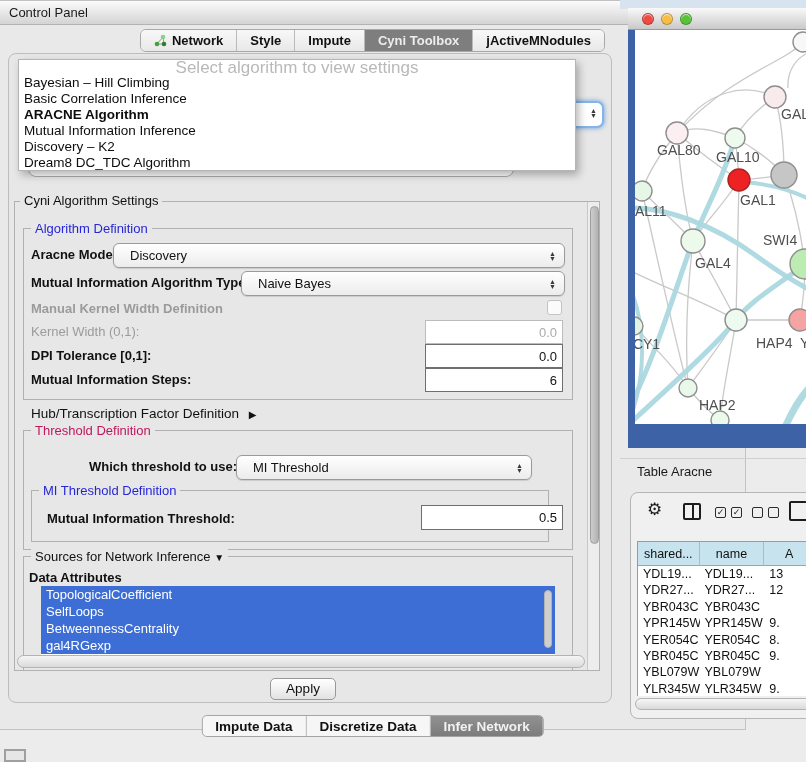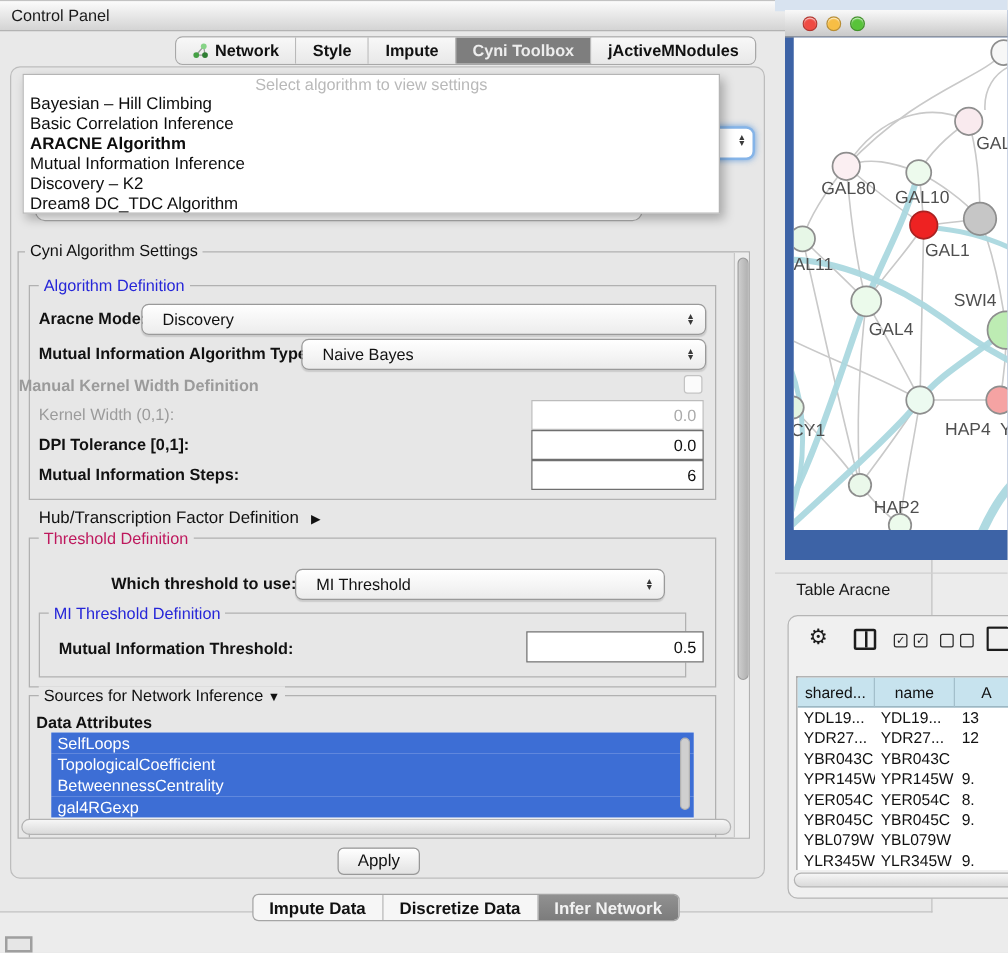--- a/index.html
+++ b/index.html
@@ -31,21 +31,21 @@
   
   #hidden-combo{position:absolute;left:556px;top:100px;width:48px;height:27px;background:#fff;
     border:2px solid #85b4e8;border-radius:7px;box-shadow:0 0 5px rgba(70,140,220,.8);z-index:40;}
   #hidden-combo .arrows{position:absolute;right:5px;top:5px;}
   #hidden-field{position:absolute;left:28px;top:158px;width:486px;height:18px;background:#fcfcfc;
     border:1px solid #ababab;border-radius:0 0 8px 8px;z-index:40;}
 
   
   #dd{position:absolute;left:18px;top:58px;width:558px;height:112px;background:#fff;
     border:1px solid #b5b5b5;box-shadow:3px 4px 8px rgba(0,0,0,.28);z-index:50;}
-  #dd .ph{height:14px;line-height:14px;text-align:center;color:#b9b9b9;font-size:13px;margin-top:1px;}
+  #dd .ph{height:14px;line-height:14px;text-align:center;color:#b9b9b9;font-size:17px;margin-top:1px;}
   .dd-item{height:16px;line-height:16px;padding-left:5px;font-size:13.5px;color:#0d0d0d;white-space:nowrap;}
   .dd-item.bold{font-weight:bold;}
 
   
   .grpbox{position:absolute;border:1px solid #b1b1b1;}
   .gtitle{position:absolute;top:-8px;left:7px;background:#e7e7e7;padding:0 4px;font-size:13px;
     color:#111;white-space:nowrap;}
   .gtitle.blue{color:#2626d8;}
   .gtitle.green{color:#be185d;}
 
@@ -202,21 +202,21 @@
         </span>
     </div>
     <div class="lbl" style="left:16px;top:68px;line-height:26px;">Mutual Information Algorithm Type:</div>
     <div class="combo" style="left:226px;top:69px;width:324px;">
       <span>Naive Bayes</span>
       <span class="arrows">
           <span>▲</span>
           <span>▼</span>
         </span>
     </div>
-    <div class="lbl dis" style="left:0;top:96px;line-height:22px;">Manual Kernel Width Definition</div>
+    <div class="lbl dis" style="left:16px;top:96px;line-height:22px;">Manual Kernel Width Definition</div>
     <div class="checkbox" style="left:532px;top:98px;"></div>
     <div class="lbl norm dis" style="left:16px;top:118px;line-height:24px;">Kernel Width (0,1):</div>
     <input class="tfield dis" style="left: 410px; top: 118px; width: 138px; height: 24px;" readonly="" value="0.0">
     <div class="lbl" style="left:16px;top:142px;line-height:24px;">DPI Tolerance [0,1]:</div>
     <input class="tfield" style="left: 410px; top: 142px; width: 138px; height: 24px;" value="0.0">
     <div class="lbl" style="left:16px;top:166px;line-height:24px;">Mutual Information Steps:</div>
     <input class="tfield" style="left: 410px; top: 166px; width: 138px; height: 24px;" value="6">
 
     <div class="lbl norm" style="left:16px;top:203px;line-height:18px;font-size:13.5px;">
       <span>Hub/Transcription Factor Definition</span>
@@ -242,22 +242,22 @@
 
     <div class="grpbox" style="left:8px;top:354px;width:550px;height:130px;">
       <span class="gtitle">
         <span>Sources for Network Inference</span>
         <span class="tri">▼</span>
       </span>
     </div>
     <div class="lbl" style="left:14px;top:368px;line-height:16px;">Data Attributes</div>
     <div id="attrlist" style="left:26px;top:384px;width:514px;height:80px;">
 
-    <div class="attr-item" style="background: rgb(61, 110, 213);">SelfLoops</div>
-        <div class="attr-item" style="background: rgb(61, 110, 213);">TopologicalCoefficient</div>
+    <div class="attr-item" style="background: rgb(61, 110, 213);">TopologicalCoefficient</div>
+        <div class="attr-item" style="background: rgb(61, 110, 213);">SelfLoops</div>
         <div class="attr-item" style="background: rgb(61, 110, 213);">BetweennessCentrality</div>
         <div class="attr-item" style="background: rgb(61, 110, 213);">gal4RGexp</div>
         <div class="vthumb" style="right:3px;top:4px;width:8px;height:58px;background:#cfcfcf;border-color:#b2b2b2;"></div>
       </div>
 
     <div class="hbar" style="left:2px;top:453px;width:568px;height:13px;"></div>
     <div class="vtrack" style="left:572px;top:0;width:14px;height:470px;">
       <div class="vthumb" style="left:2px;top:4px;width:9px;height:338px;"></div>
     </div>
   </div>

